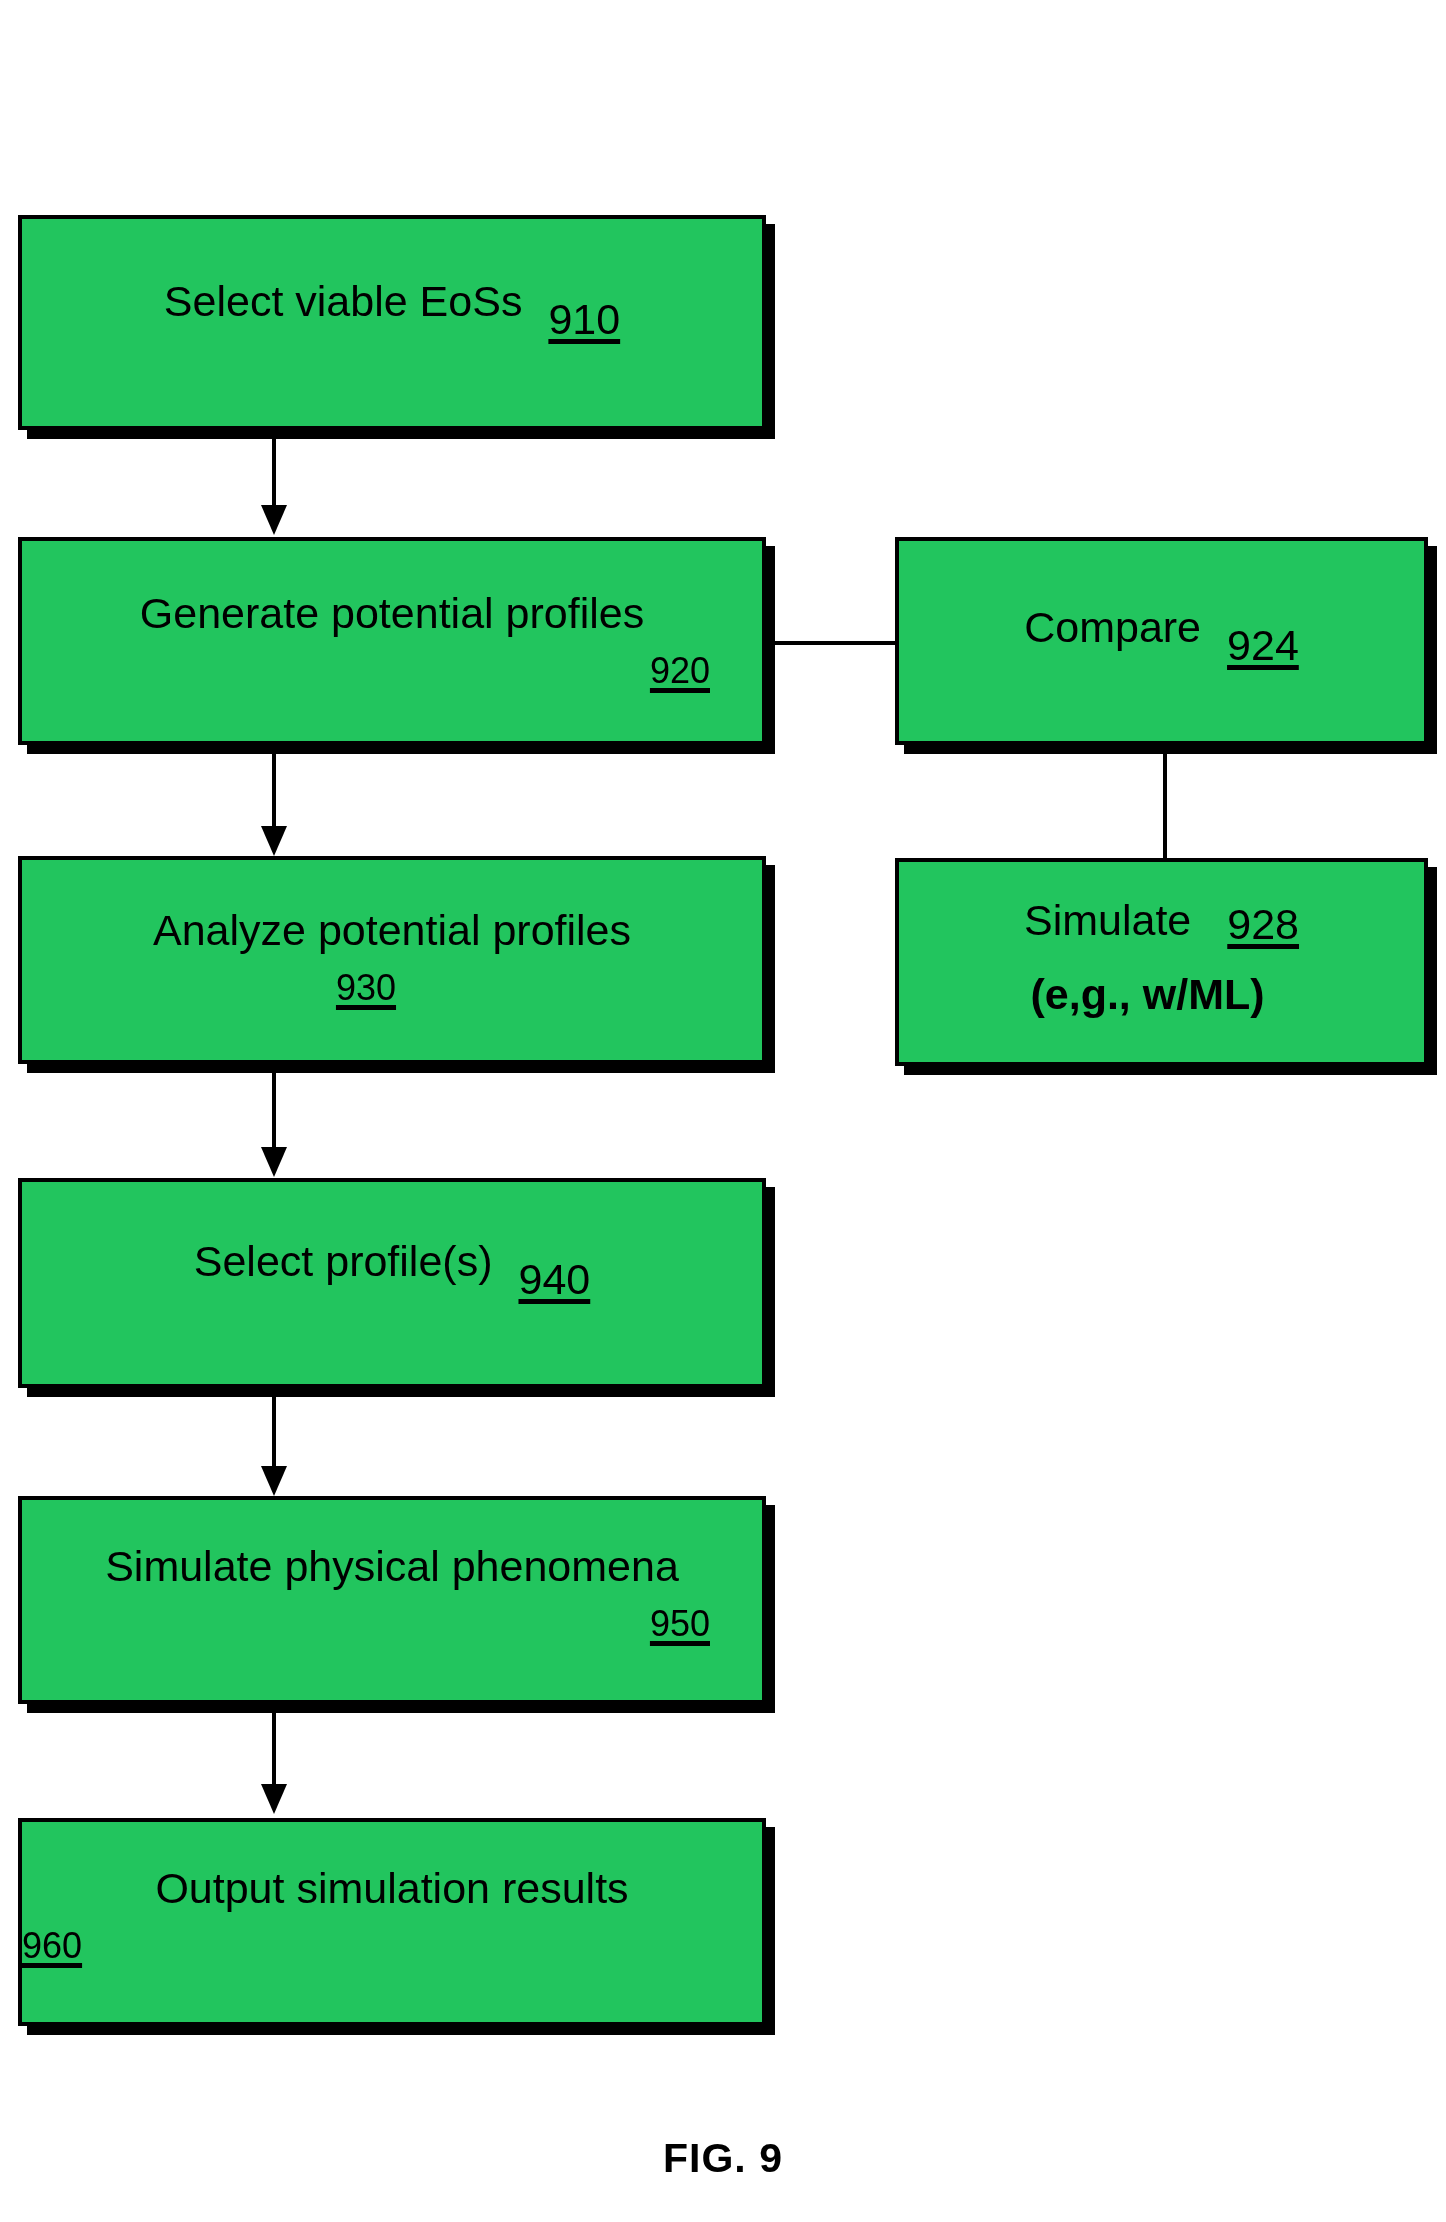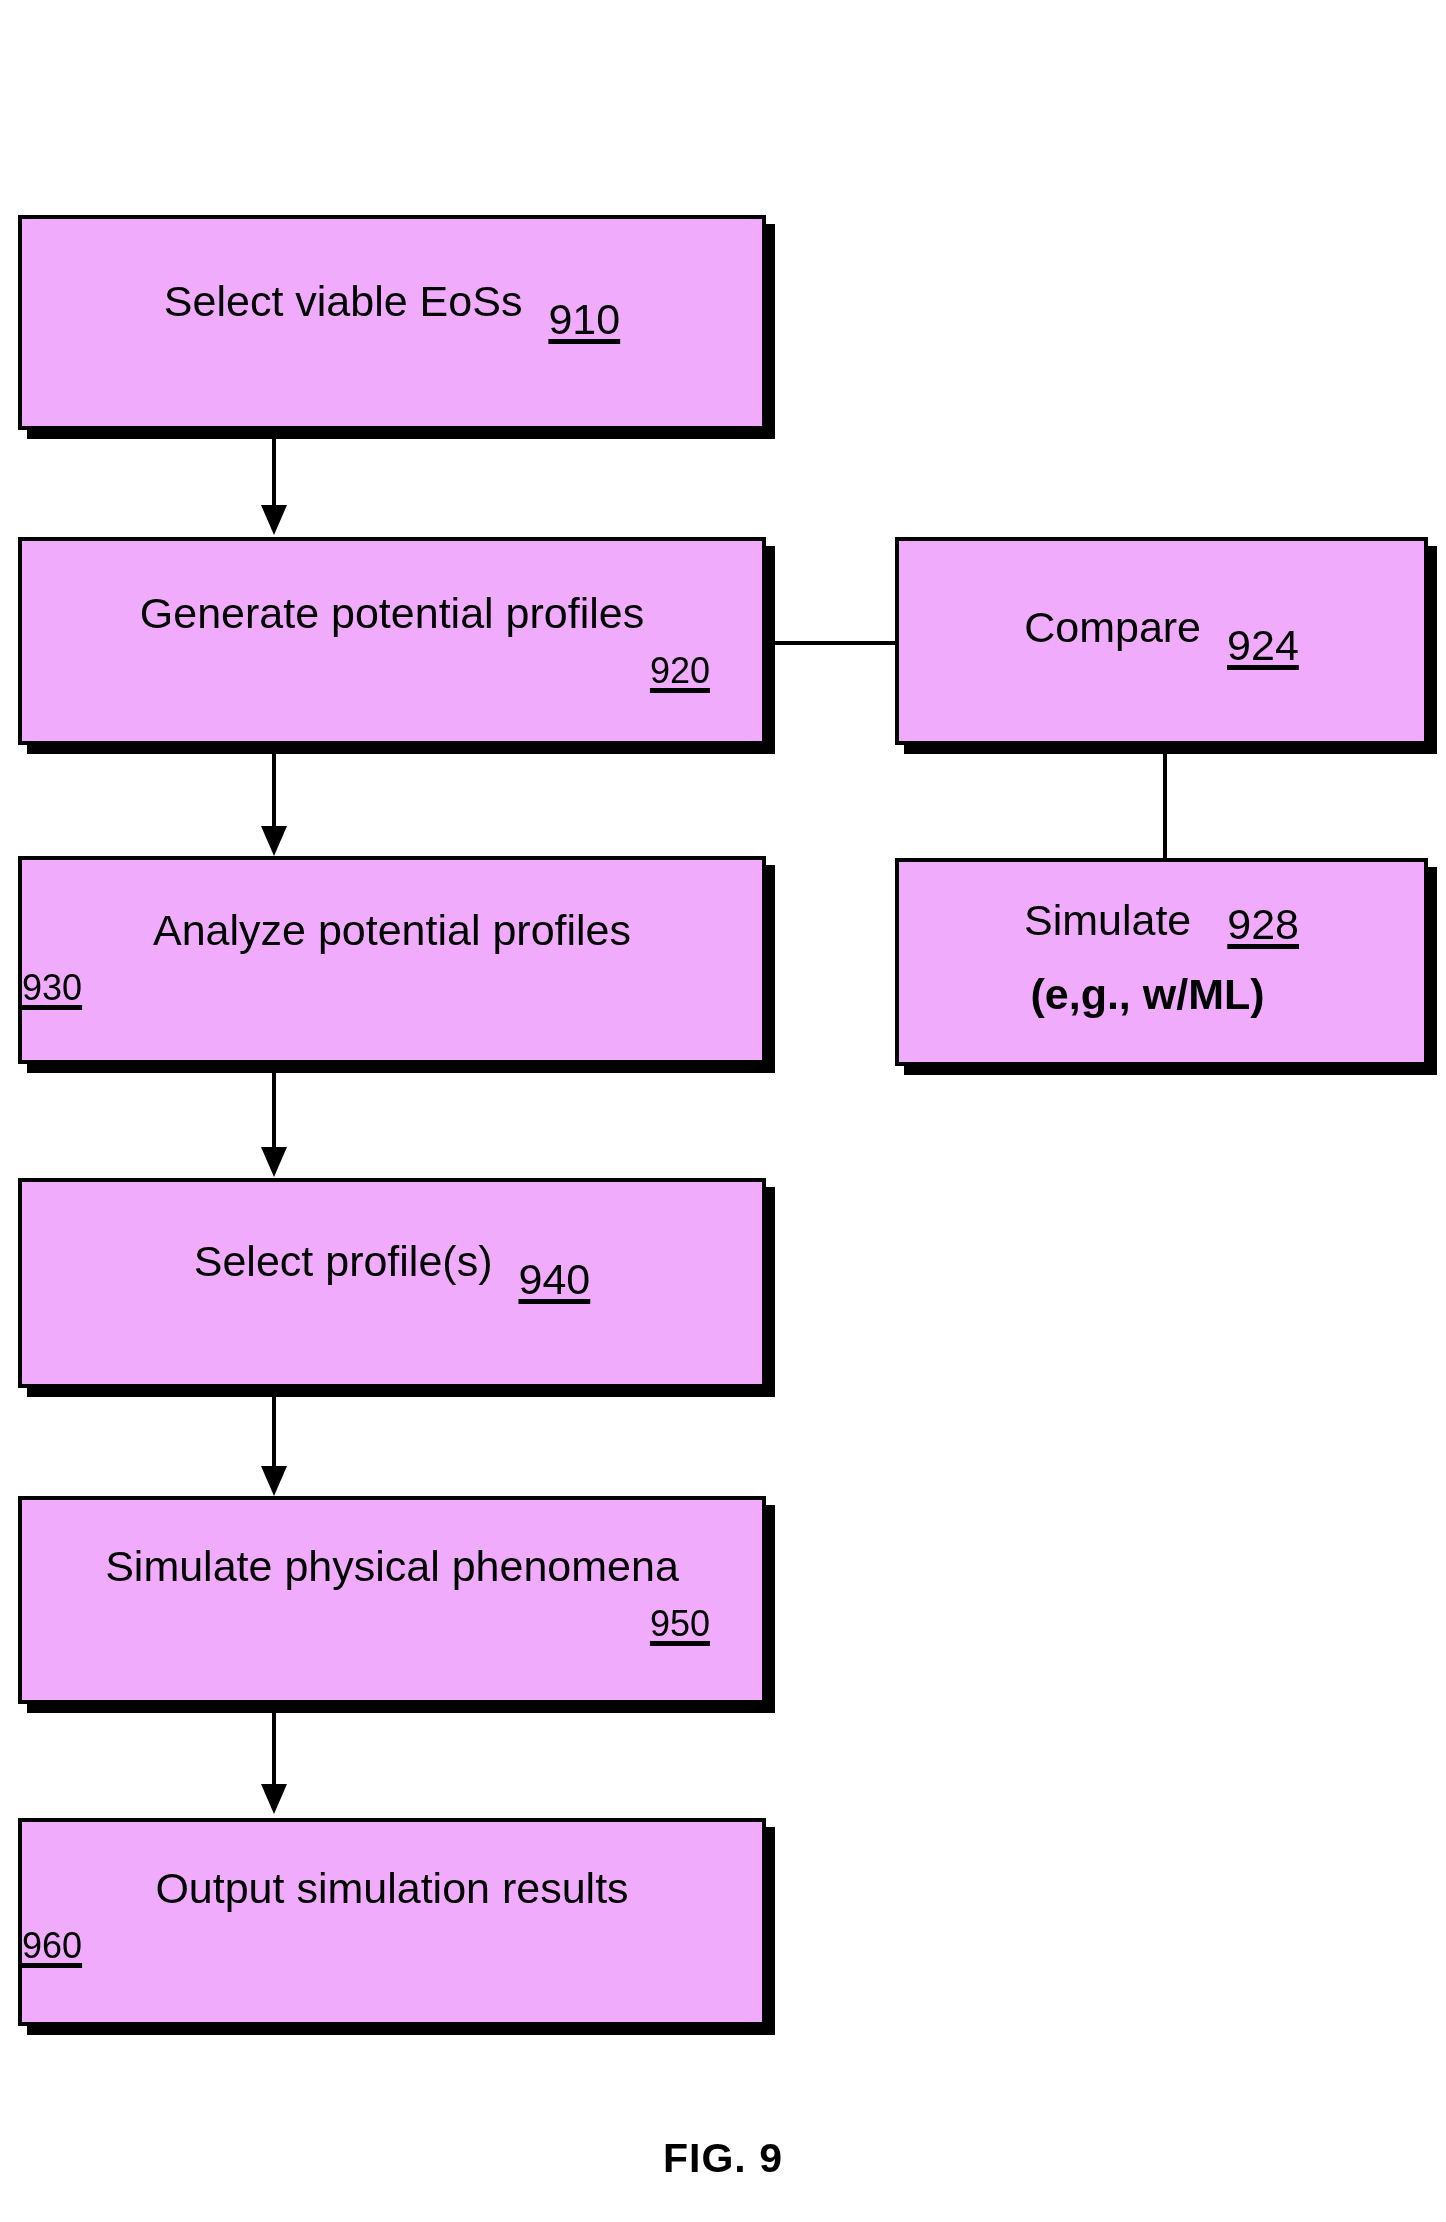--- a/index.html
+++ b/index.html
@@ -34,21 +34,21 @@
     text-decoration: underline;
     text-underline-offset: 5px;
     text-decoration-thickness: 4px;
     margin-left: 8px;
   }
 
   
   .node {
     position: absolute;
     box-sizing: border-box;
-    background: #f0abfc;
+    background: #22c55e;
     border: 4px solid #000000;
     box-shadow: 9px 9px 0 0 #000000;
   }
   .node-inner {
     position: relative;
     width: 100%;
     height: 100%;
   }
   .node-text {
     position: absolute;
@@ -149,21 +149,21 @@
   </div>
 
   <div class="conn conn-v" style="left:1163px; top:745px; height:115px;"></div>
 
   <div class="conn conn-v" style="left:272px; top:750px; height:80px;"></div>
   <div class="arrowhead" style="left:261px; top:826px;"></div>
 
   <div class="node" style="left:18px; top:856px; width:748px; height:208px;">
     <div class="node-inner">
       <div class="node-text" style="top:46px;">Analyze potential profiles</div>
-      <div class="ref-line" style="top:108px; padding-right:52px; text-align:left;">
+      <div class="ref-line" style="top:108px; padding-right:52px; text-align:center;">
         <span class="ref">930</span>
       </div>
     </div>
   </div>
 
   <div class="node" style="left:895px; top:858px; width:533px; height:208px;">
     <div class="node-inner">
       <div class="node-text" style="top:34px;">
         <span>Simulate</span><span class="ref ref-inline" style="top:4px; margin-left:36px;">928</span>
       </div>

